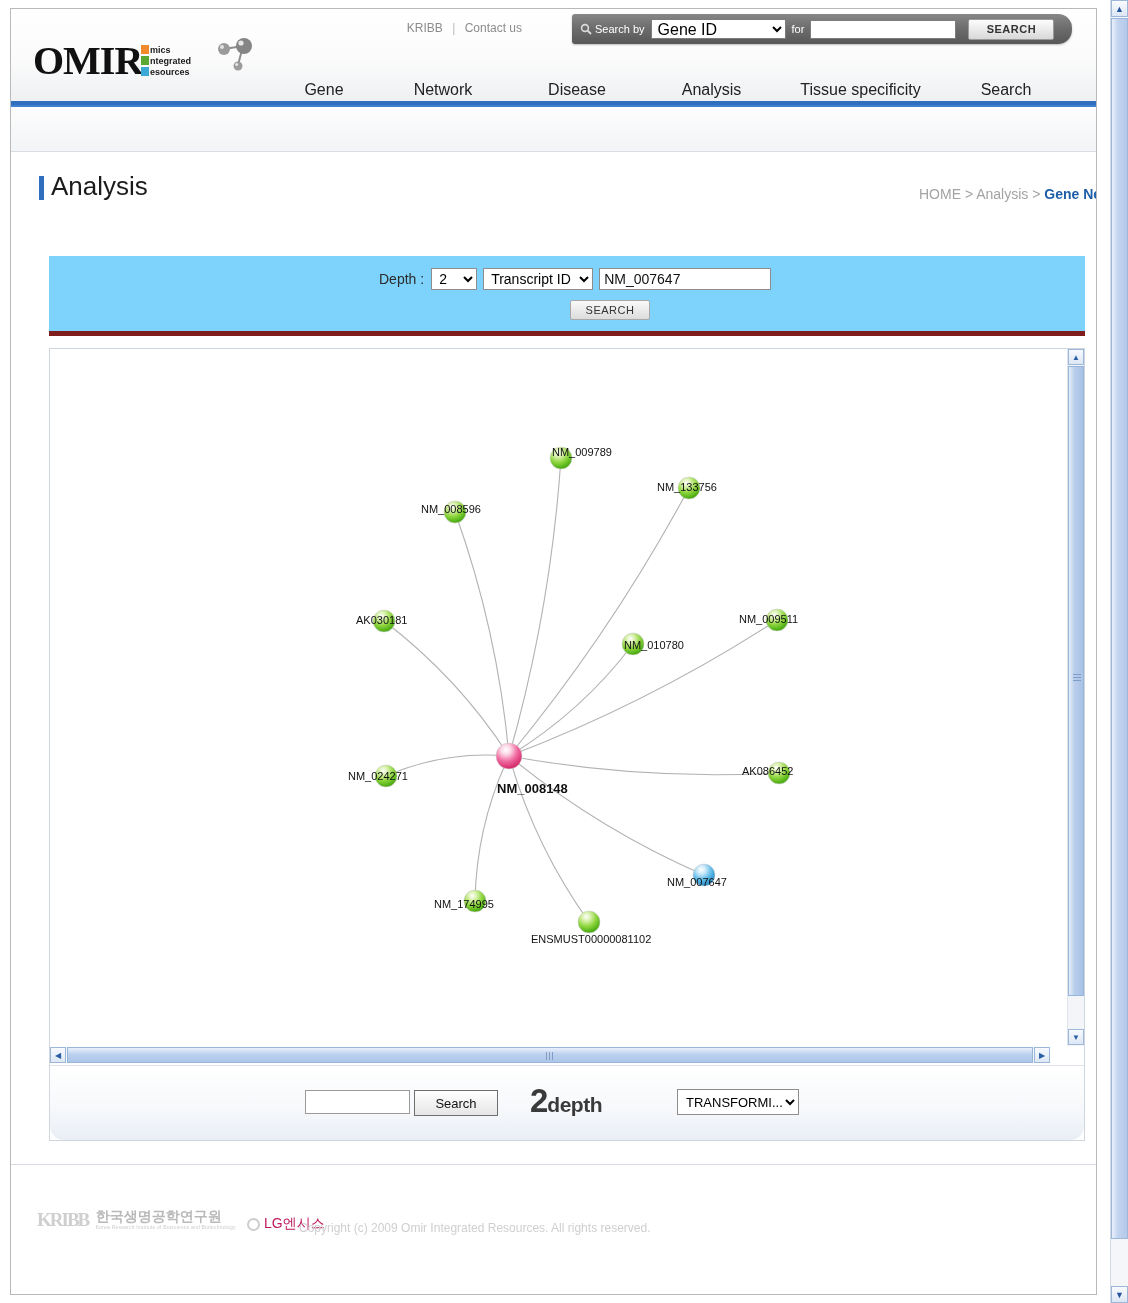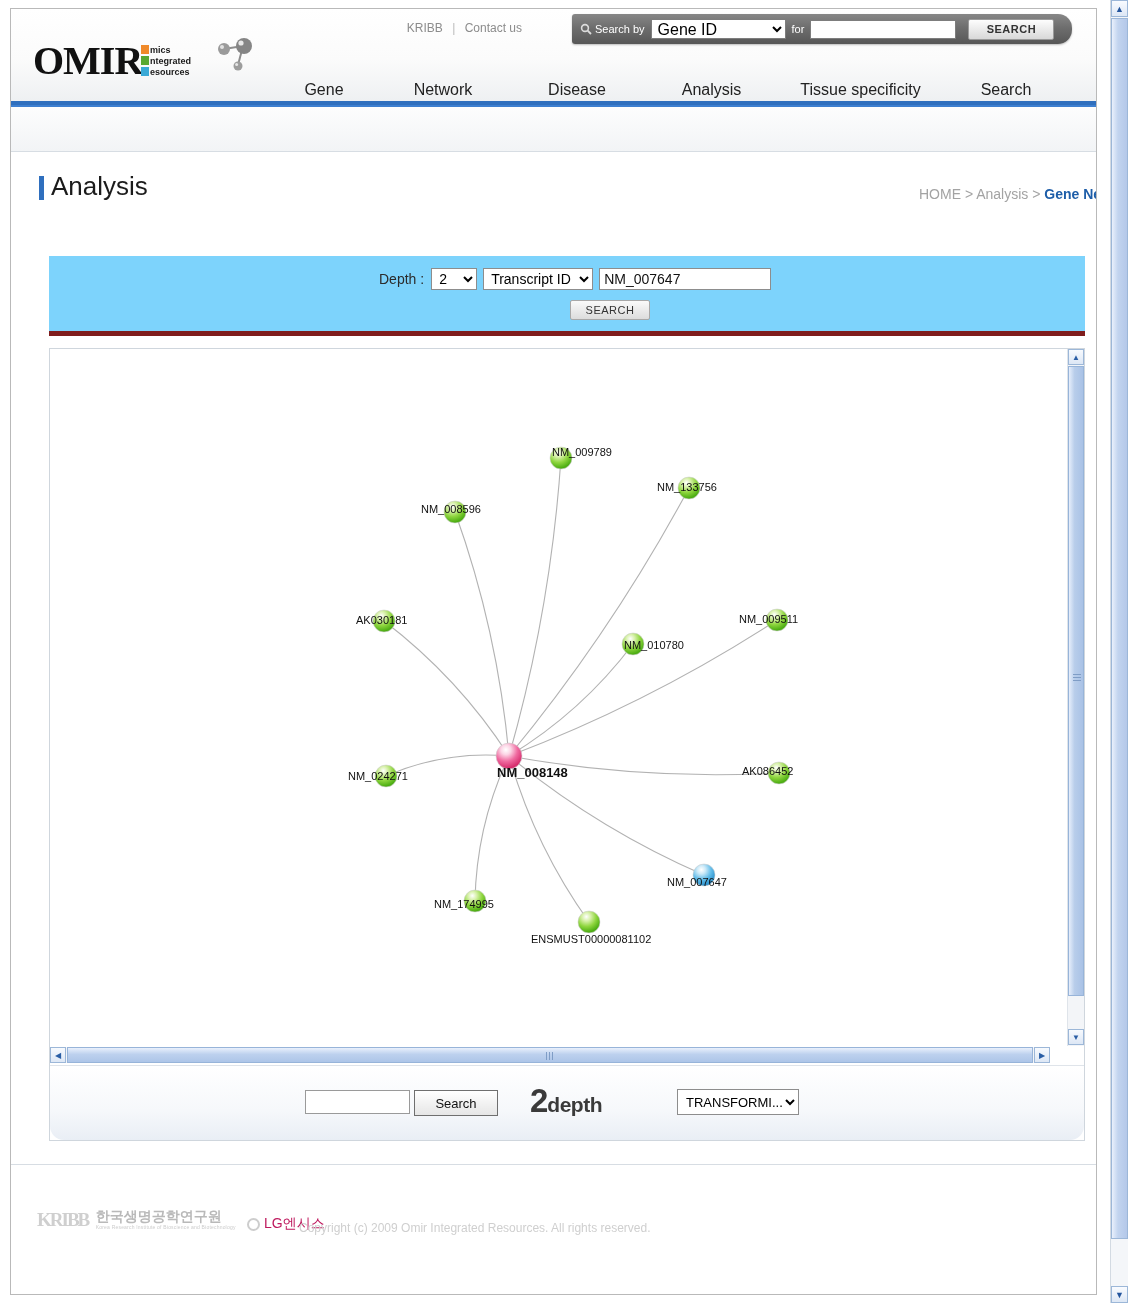--- a/index.html
+++ b/index.html
@@ -449,21 +449,21 @@
               <div class="node-label" style="left: 607px; top: 132px;">NM_133756</div>
               <div class="node-label" style="left: 371px; top: 154px;">NM_008596</div>
               <div class="node-label" style="left: 306px; top: 265px;">AK030181</div>
               <div class="node-label" style="left: 689px; top: 264px;">NM_009511</div>
               <div class="node-label" style="left: 545px; top: 290px; margin-left: 29px;">NM_010780</div>
               <div class="node-label" style="left: 298px; top: 421px;">NM_024271</div>
               <div class="node-label" style="left: 692px; top: 416px;">AK086452</div>
               <div class="node-label" style="left: 617px; top: 527px;">NM_007647</div>
               <div class="node-label" style="left: 384px; top: 549px;">NM_174995</div>
               <div class="node-label" style="left: 481px; top: 584px;">ENSMUST00000081102</div>
-              <div class="node-label hub" style="left: 436px; top: 416px; padding-left: 11px;">NM_008148</div>
+              <div class="node-label hub" style="left: 436px; top: 432px; padding-left: 11px;">NM_008148</div>
             </div>
         </div>
 
         <div id="gvscroll">
           <div class="sb-arrow" style="position:absolute;left:0;top:0">▲</div>
           <div class="thumb">
             <div class="grip">
                 <i></i>
                 <i></i>
                 <i></i>

